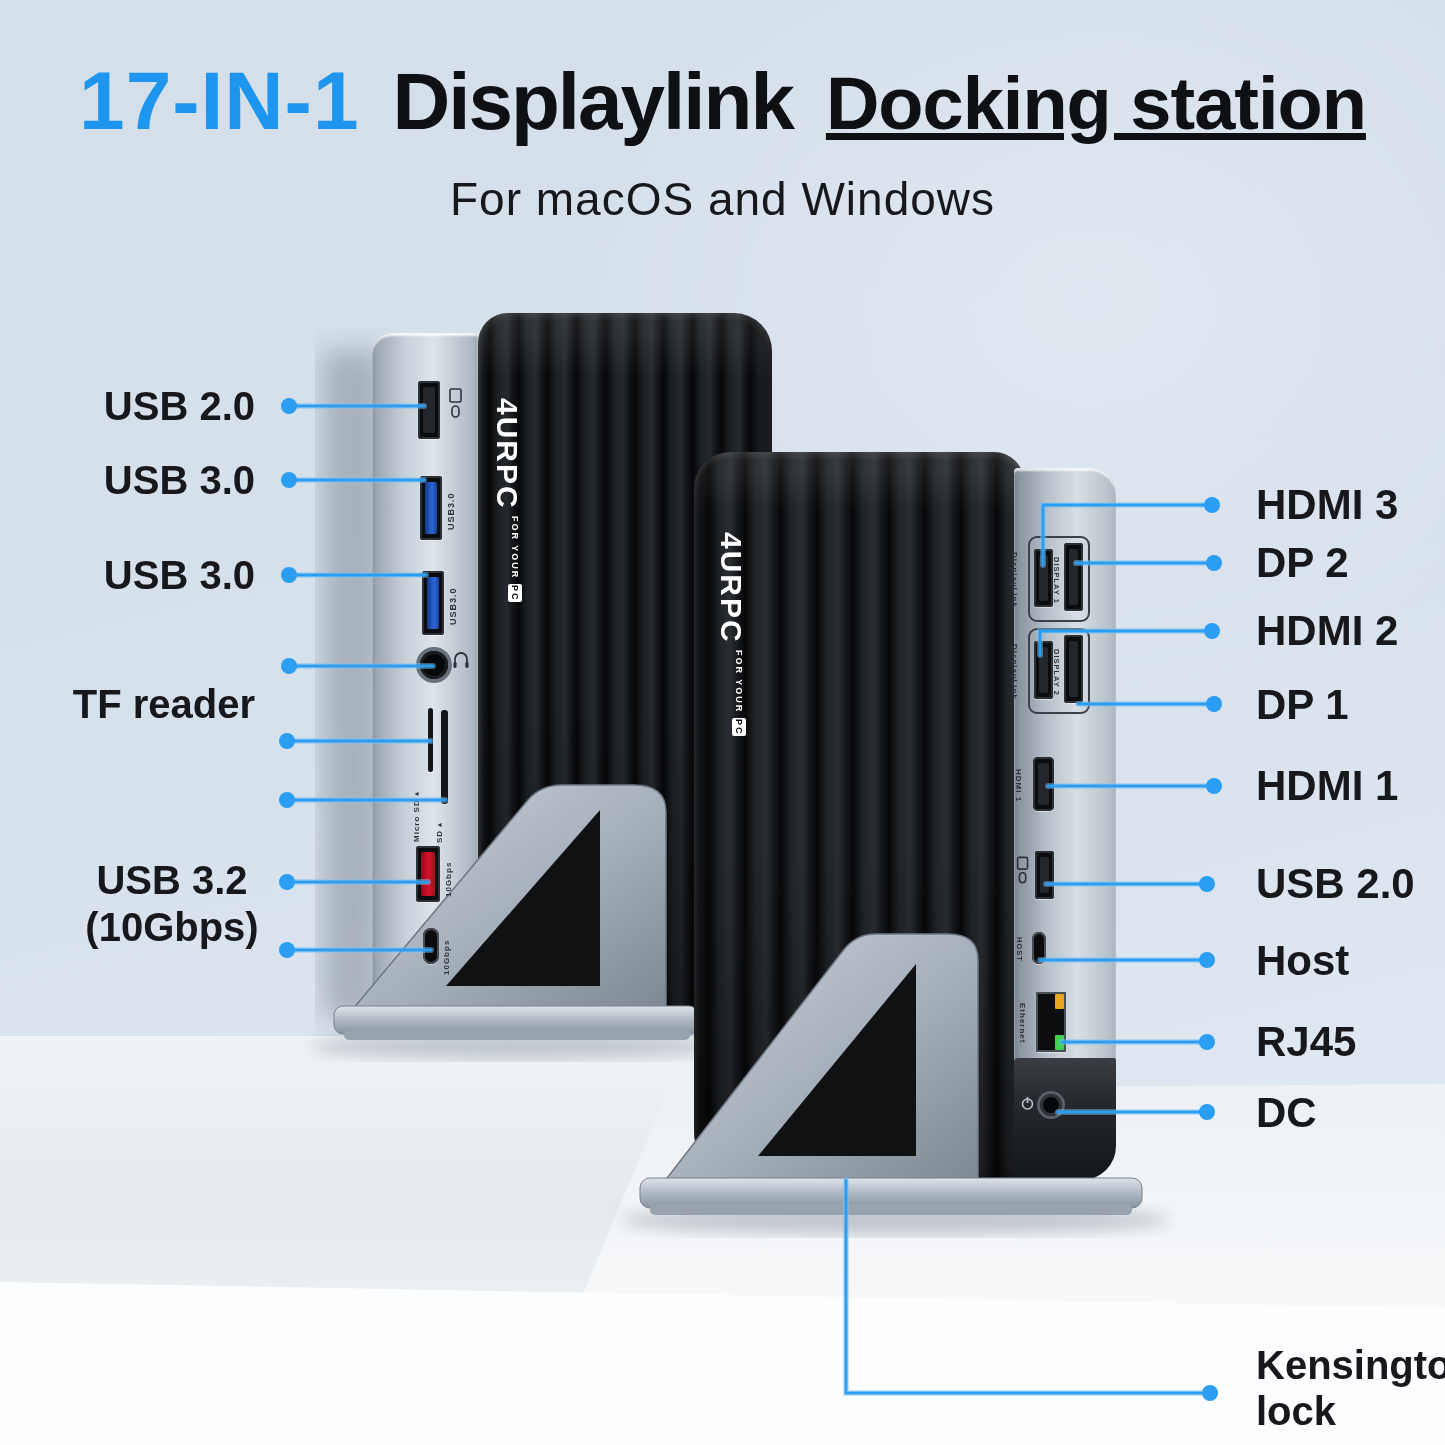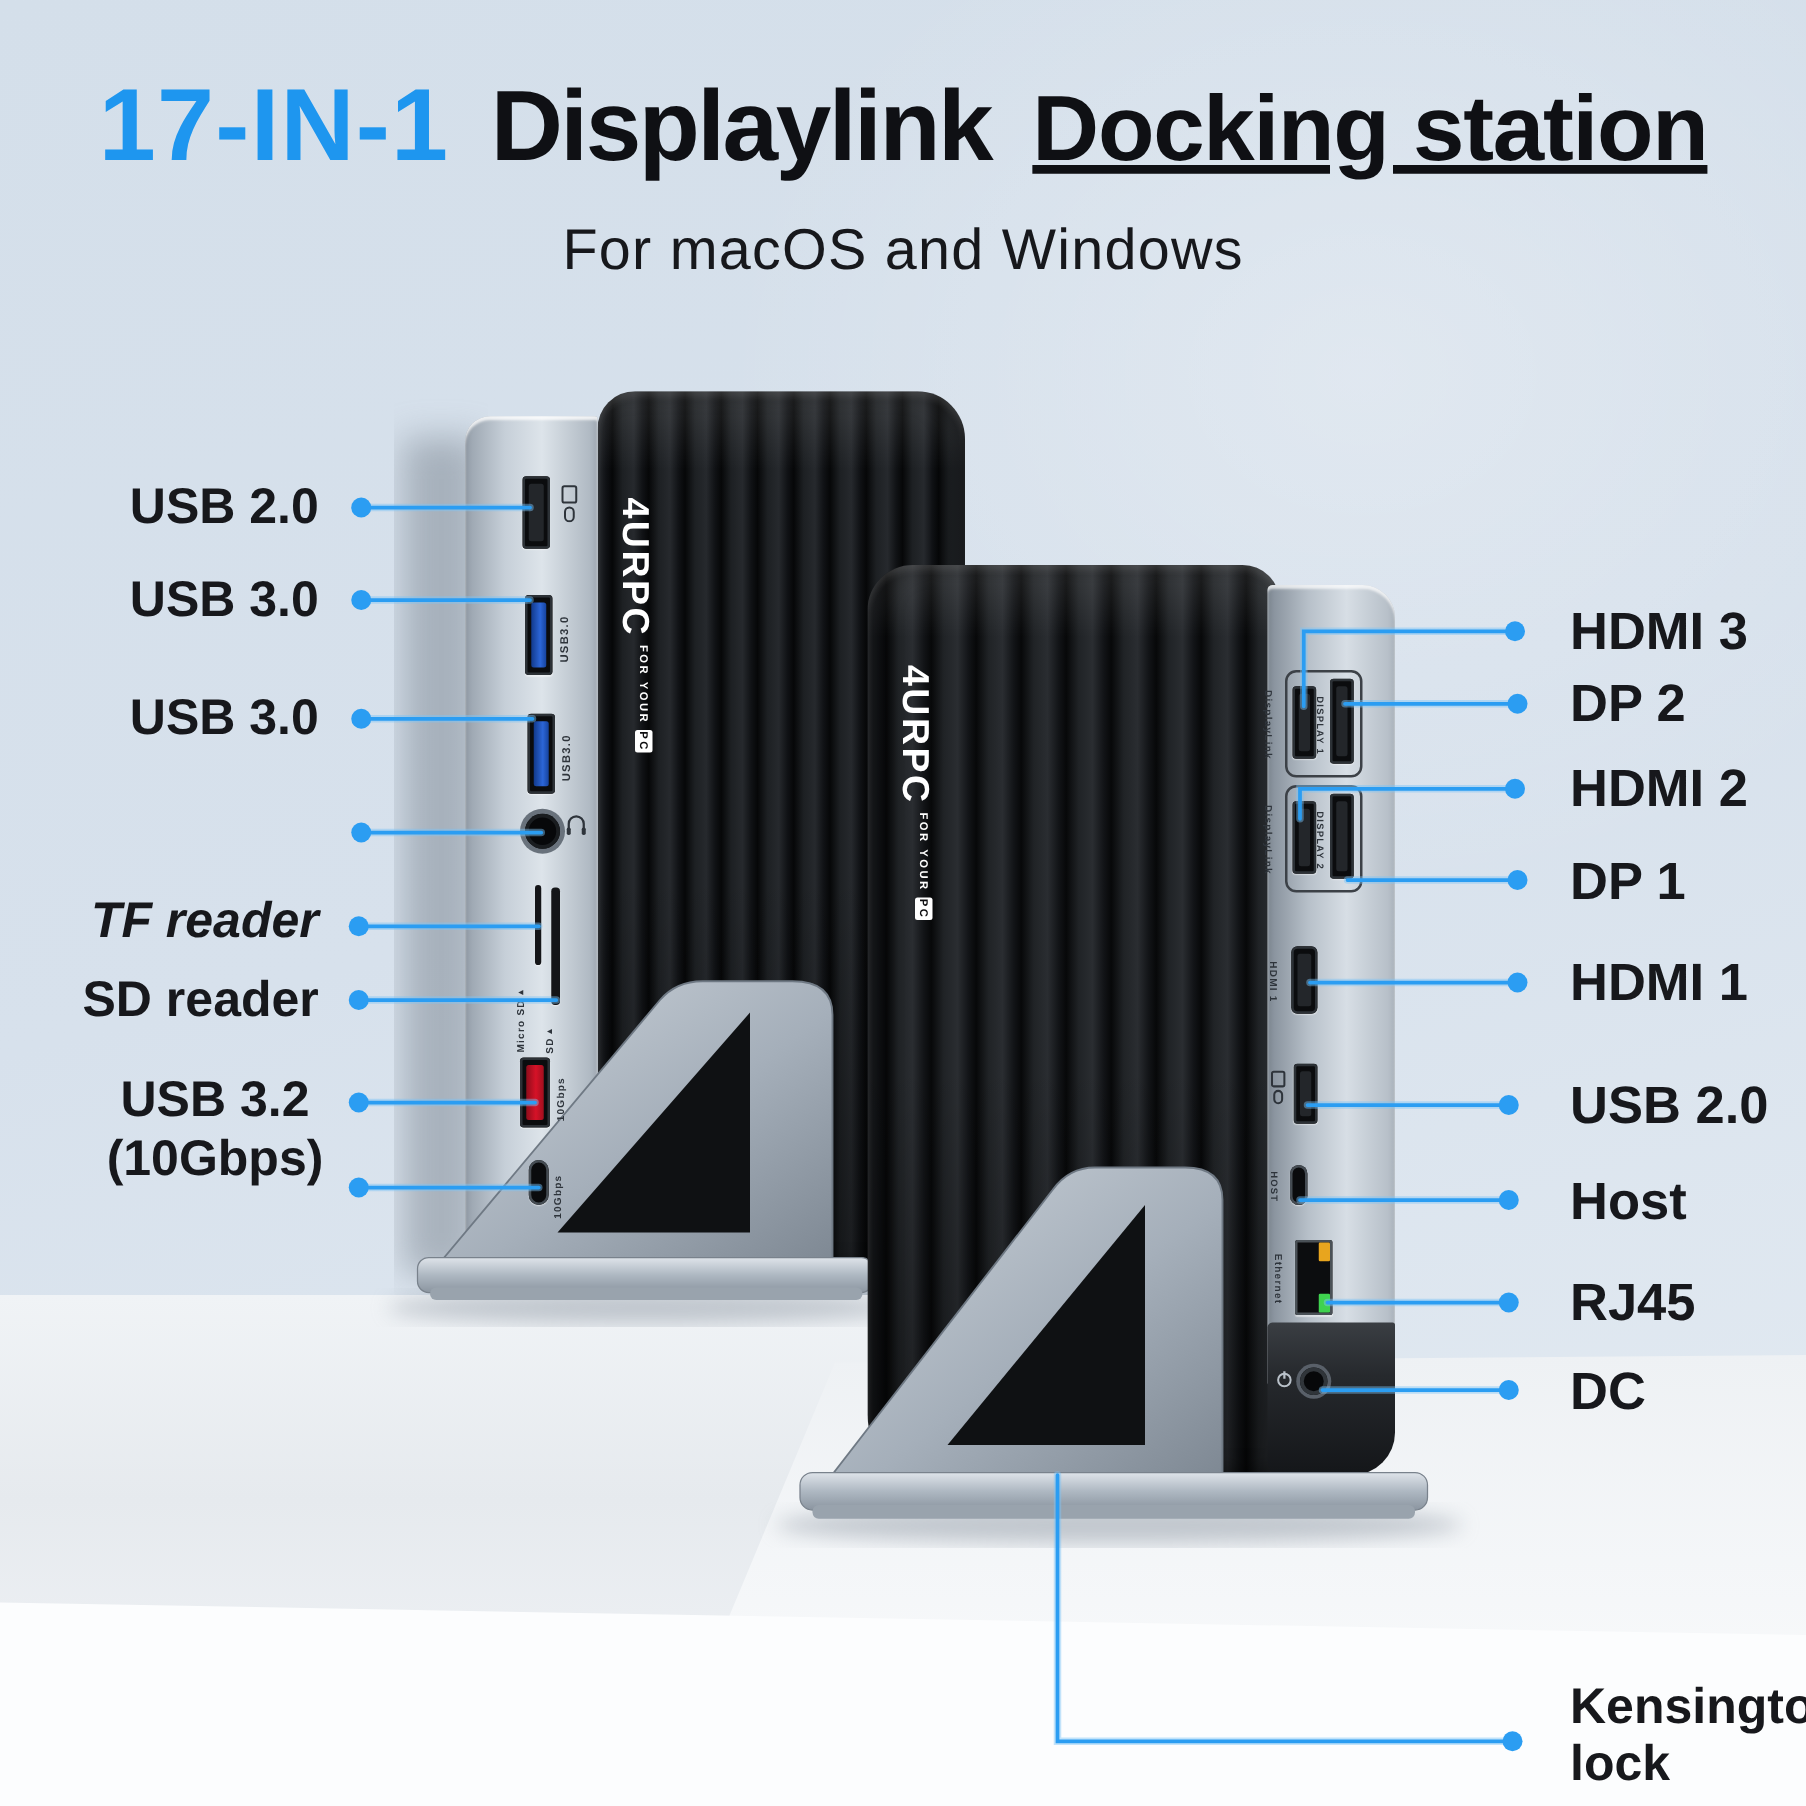--- a/index.html
+++ b/index.html
@@ -298,22 +298,21 @@
       <circle cx="1207" cy="960" r="8"></circle>
         <circle cx="1207" cy="1042" r="8"></circle>
         <circle cx="1207" cy="1112" r="8"></circle>
       <circle cx="1210" cy="1393" r="8"></circle>
     </g>
   </svg>
 
   <div class="lab lab-left" style="top:406px;">USB 2.0</div>
   <div class="lab lab-left" style="top:480px;">USB 3.0</div>
   <div class="lab lab-left" style="top:575px;">USB 3.0</div>
-  <div class="lab lab-left" style="top:737px;font-style:italic;">TF reader</div>
-  <div class="lab lab-left" style="top:800px;">SD reader</div>
+  <div class="lab lab-left" style="top:704px;">TF reader</div>
   <div class="lab lab-center" style="top:904px;">
     <div>USB 3.2</div>
     <div>(10Gbps)</div>
   </div>
 
   <div class="lab lab-right" style="top:505px;font-size:42px;">HDMI 3</div>
   <div class="lab lab-right" style="top:563px;font-size:42px;">DP 2</div>
   <div class="lab lab-right" style="top:631px;font-size:42px;">HDMI 2</div>
   <div class="lab lab-right" style="top:705px;font-size:42px;">DP 1</div>
   <div class="lab lab-right" style="top:786px;font-size:42px;">HDMI 1</div>

